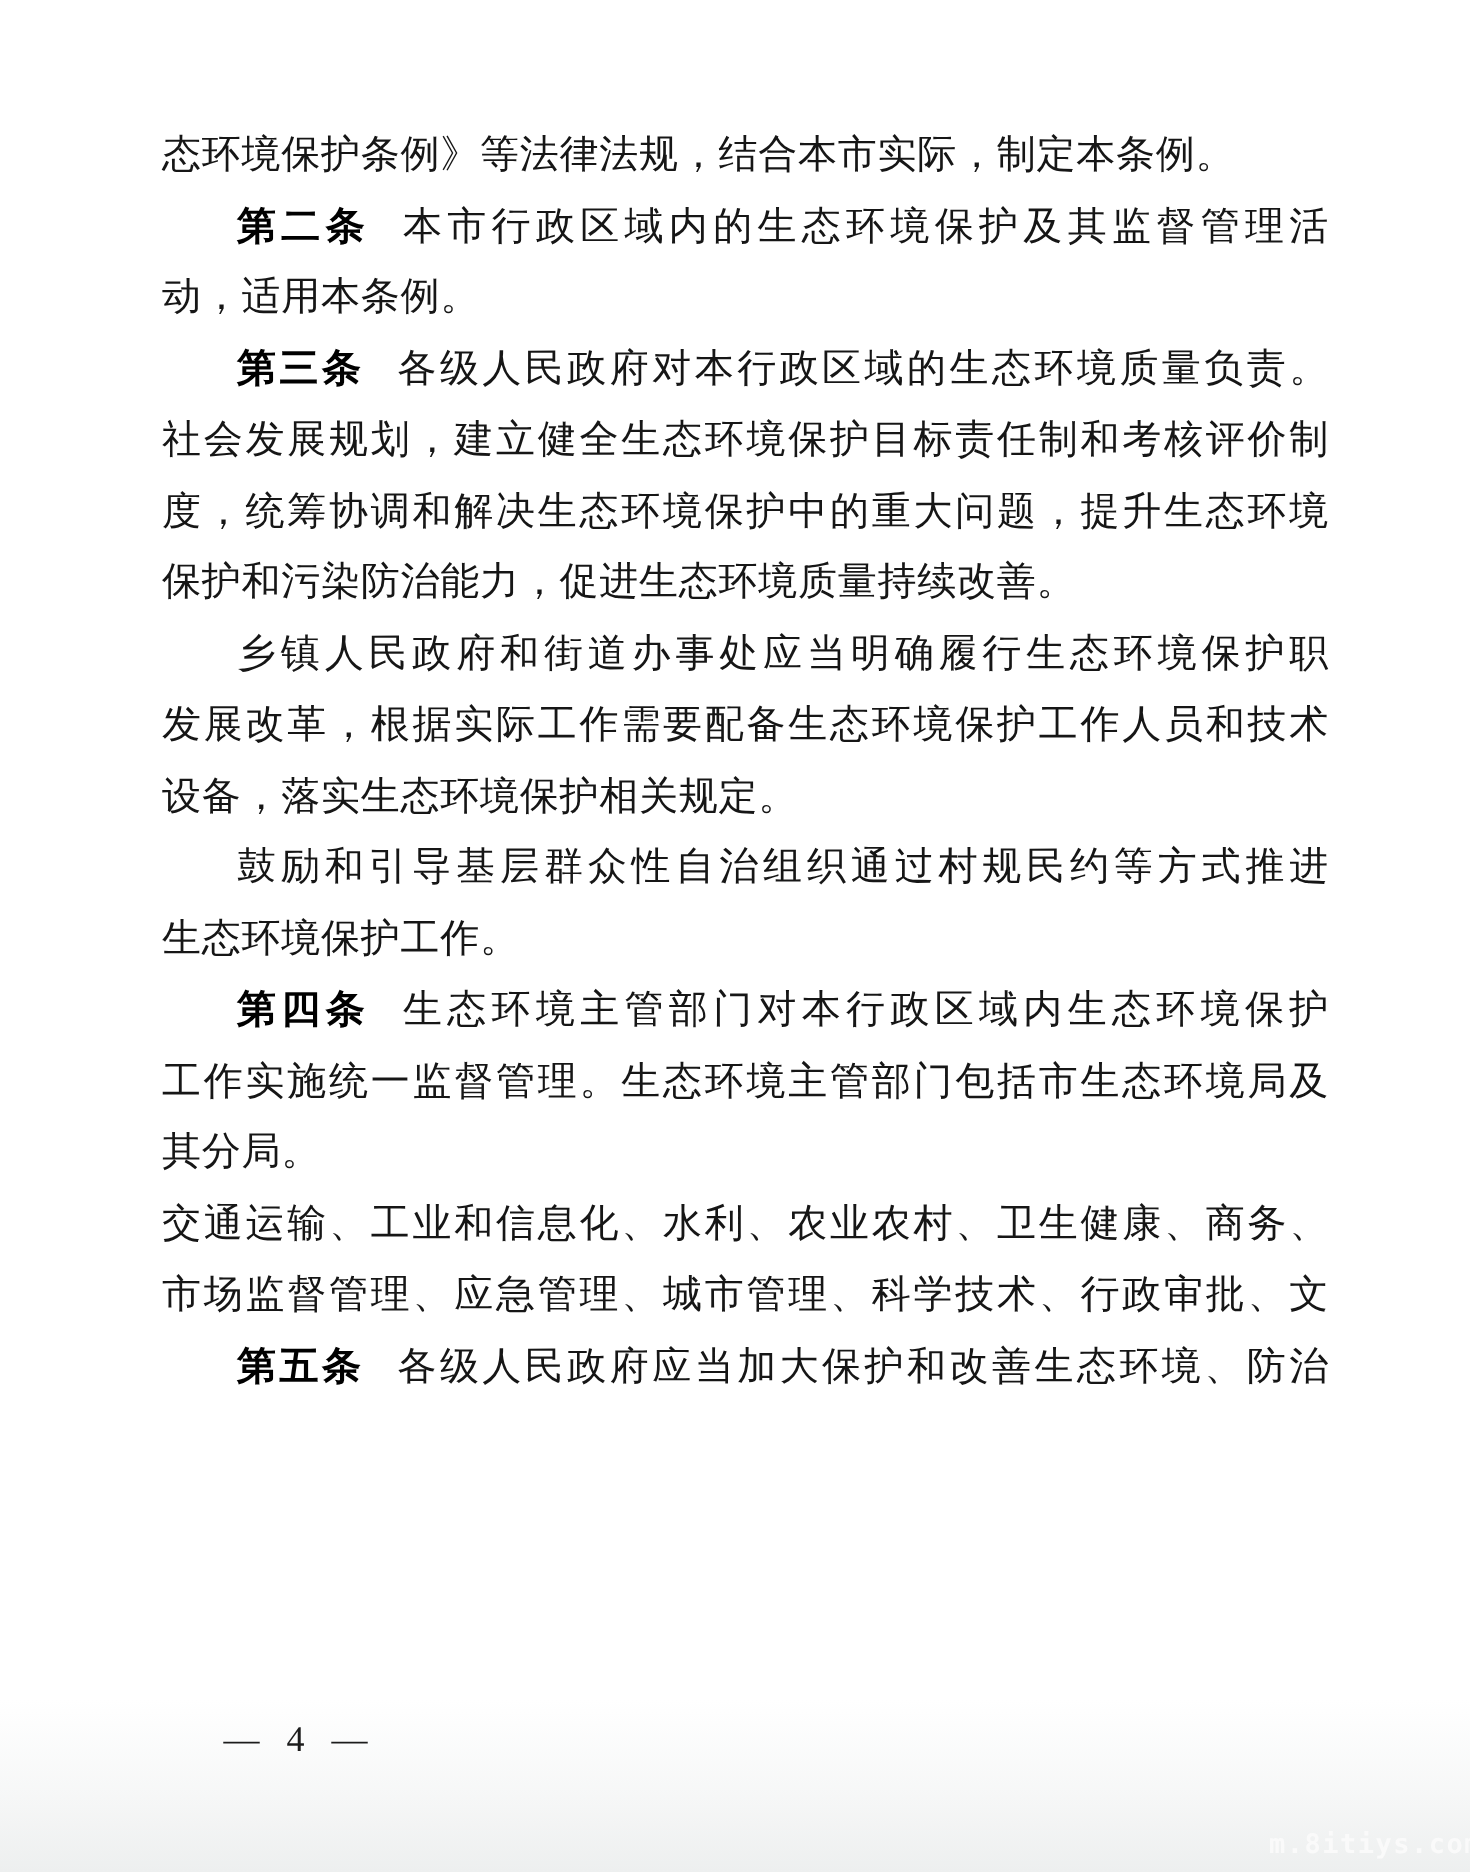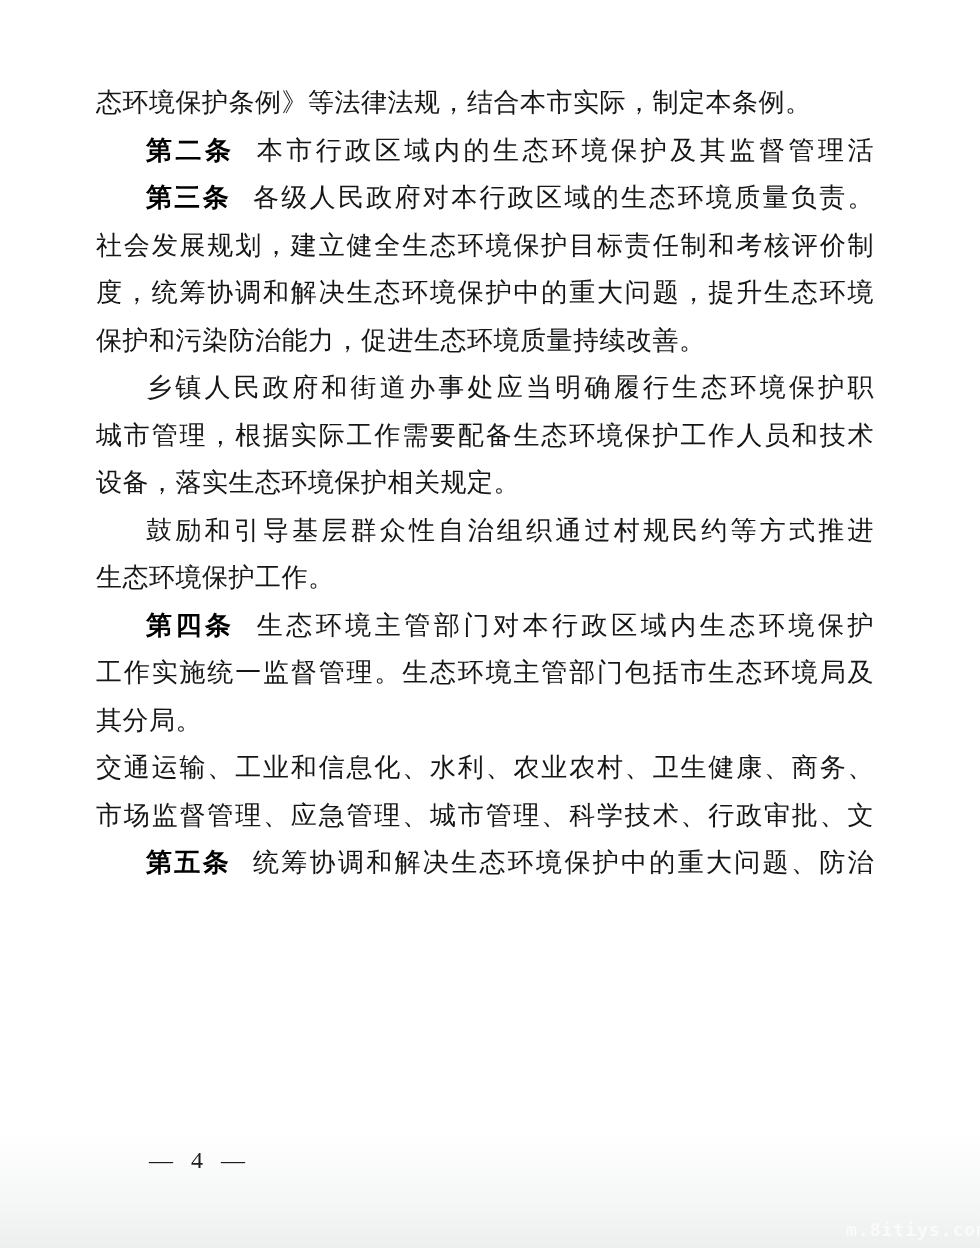--- a/index.html
+++ b/index.html
@@ -10,21 +10,21 @@
   .page {
     position: relative;
     width: 980px;
     height: 1248px;
     background: #ffffff;
     overflow: hidden;
     font-family: "Liberation Serif", "DejaVu Serif", serif;
   }
   .doc-body {
     position: absolute;
-    left: 96px;
+    left: 108px;
     top: 79px;
     width: 778px;
   }
   .line {
     font-size: 26px;
     line-height: 47.5px;
     height: 47.5px;
     letter-spacing: 0.5px;
     color: #161616;
     text-align: left;
@@ -81,37 +81,40 @@
 <body>
 
 <div class="page">
   <div class="doc-body" id="doc-body">
       <div class="line">
     <span class="line-text">态环境保护条例》等法律法规，结合本市实际，制定本条例。</span>
   </div>
       <div class="line indent stretch">
     <b class="article">第二条</b><span class="line-text">本市行政区域内的生态环境保护及其监督管理活</span>
   </div>
+      <div class="line">
+    <span class="line-text">动，适用本条例。</span>
+  </div>
       <div class="line indent stretch">
     <b class="article">第三条</b><span class="line-text">各级人民政府对本行政区域的生态环境质量负责。</span>
   </div>
       <div class="line stretch">
     <span class="line-text">社会发展规划，建立健全生态环境保护目标责任制和考核评价制</span>
   </div>
       <div class="line stretch">
     <span class="line-text">度，统筹协调和解决生态环境保护中的重大问题，提升生态环境</span>
   </div>
       <div class="line">
     <span class="line-text">保护和污染防治能力，促进生态环境质量持续改善。</span>
   </div>
       <div class="line indent stretch">
     <span class="line-text">乡镇人民政府和街道办事处应当明确履行生态环境保护职</span>
   </div>
       <div class="line stretch">
-    <span class="line-text">城市管理，根据实际工作需要配备生态环境保护工作人员和技术</span>
+    <span class="line-text">发展改革，根据实际工作需要配备生态环境保护工作人员和技术</span>
   </div>
       <div class="line">
     <span class="line-text">设备，落实生态环境保护相关规定。</span>
   </div>
       <div class="line indent stretch">
     <span class="line-text">鼓励和引导基层群众性自治组织通过村规民约等方式推进</span>
   </div>
       <div class="line">
     <span class="line-text">生态环境保护工作。</span>
   </div>
@@ -124,21 +127,21 @@
       <div class="line">
     <span class="line-text">其分局。</span>
   </div>
       <div class="line stretch">
     <span class="line-text">交通运输、工业和信息化、水利、农业农村、卫生健康、商务、</span>
   </div>
       <div class="line stretch">
     <span class="line-text">市场监督管理、应急管理、城市管理、科学技术、行政审批、文</span>
   </div>
       <div class="line indent stretch">
-    <b class="article">第五条</b><span class="line-text">统筹协调和解决生态环境保护中的重大问题、防治</span>
+    <b class="article">第五条</b><span class="line-text">各级人民政府应当加大保护和改善生态环境、防治</span>
   </div>
     </div>
 
   <div class="bottom-shade"></div>
 
   <div class="page-number">— 4 —</div>
 
   <div class="watermark">m.8itiys.com</div>
 </div>
 

